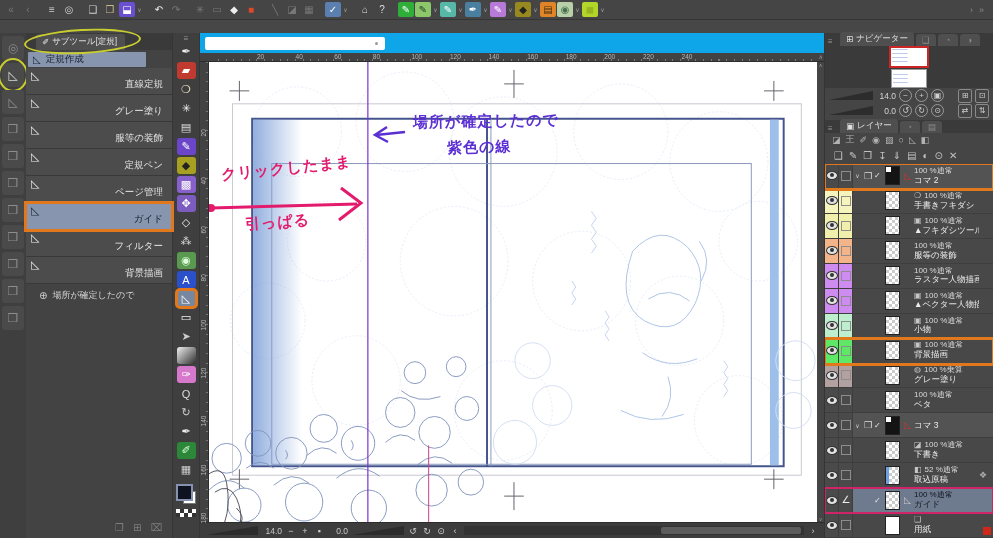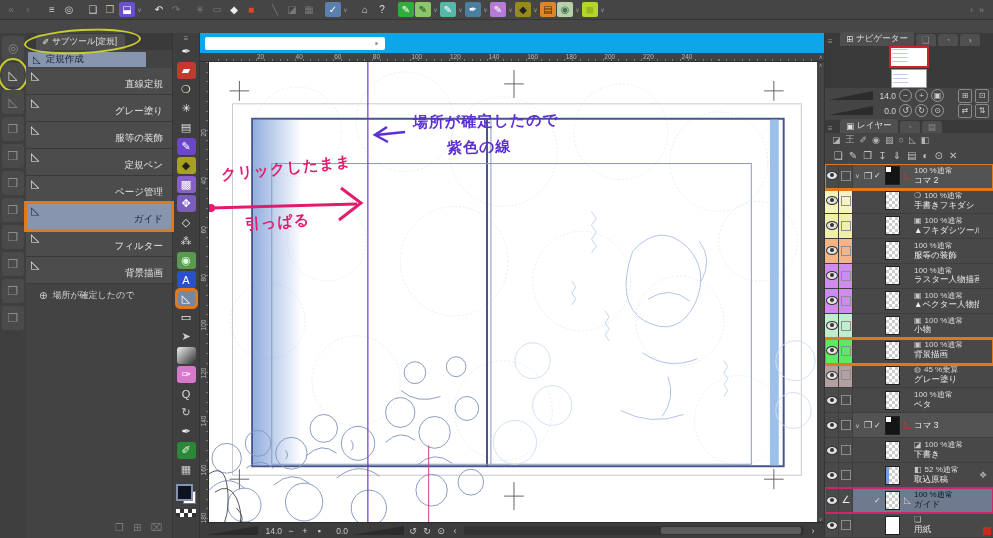--- a/index.html
+++ b/index.html
@@ -798,21 +798,21 @@
               <i class="cb"></i>
             </span>
             <span class="larrow"></span>
             <span class="lfold"></span>
             <span class="lcheck"></span>
             <span class="lthumb t-checker"></span>
             <span class="lbadge"></span>
             <div class="ltext">
               <div class="lmeta">
                 <span class="lpre">◍</span>
-                <span>45 %乗算</span>
+                <span>100 %乗算</span>
               </div>
               <div class="lname">グレー塗り</div>
             </div>
             <span class="ltail"></span>
           </div>
 
           <div class="lrow">
             <span class="lc1">
               <i class="eye"></i>
             </span>

